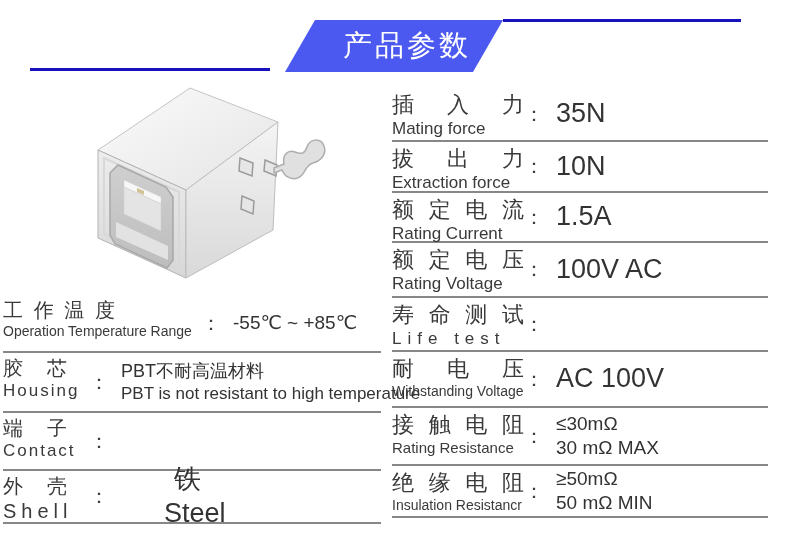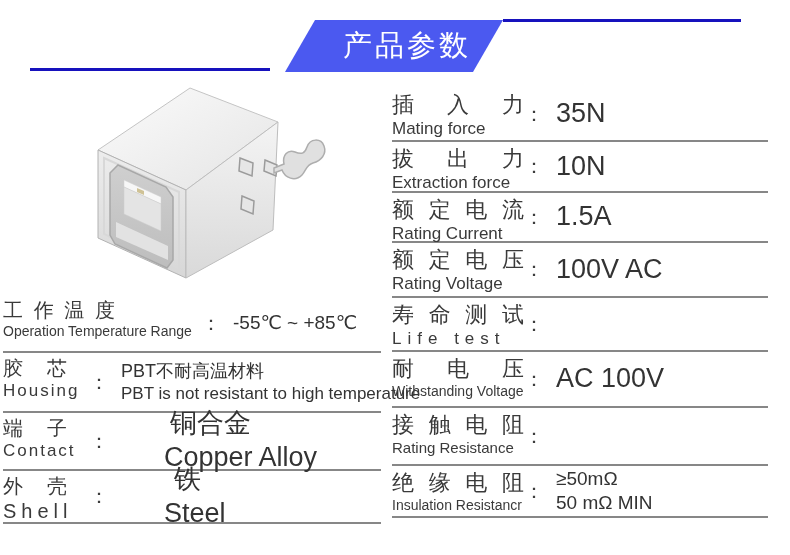--- a/index.html
+++ b/index.html
@@ -120,24 +120,20 @@
         <div>PBT is not resistant to high temperature</div>
       </div>
     </div>
 
     <div class="row" style="height:58px;">
       <div class="lblblock narrow">
         <div class="zh w64">端 子</div>
         <div class="en ls2">Contact</div>
       </div>
       <div class="colon">：</div>
-      <div class="val indent">
-        <div style="padding-left:6px;">铜合金</div>
-        <div>Copper Alloy</div>
-      </div>
     </div>
 
     <div class="row" style="height:53px;">
       <div class="lblblock narrow">
         <div class="zh w64">外 壳</div>
         <div class="en ls5">Shell</div>
       </div>
       <div class="colon">：</div>
       <div class="val indent">
         <div style="padding-left:10px;">铁</div>
@@ -211,20 +207,24 @@
         <div>AC 100V</div>
       </div>
     </div>
 
     <div class="row" style="height:58px;">
       <div class="lblblock">
         <div class="zh">接 触 电 阻</div>
         <div class="en mid">Rating Resistance</div>
       </div>
       <div class="colon">：</div>
+      <div class="val two">
+        <div>≤30mΩ</div>
+        <div>30 mΩ  MAX</div>
+      </div>
     </div>
 
     <div class="row" style="height:52px;">
       <div class="lblblock">
         <div class="zh">绝 缘 电 阻</div>
         <div class="en small">Insulation Resistancr</div>
       </div>
       <div class="colon">：</div>
       <div class="val two">
         <div>≥50mΩ</div>

